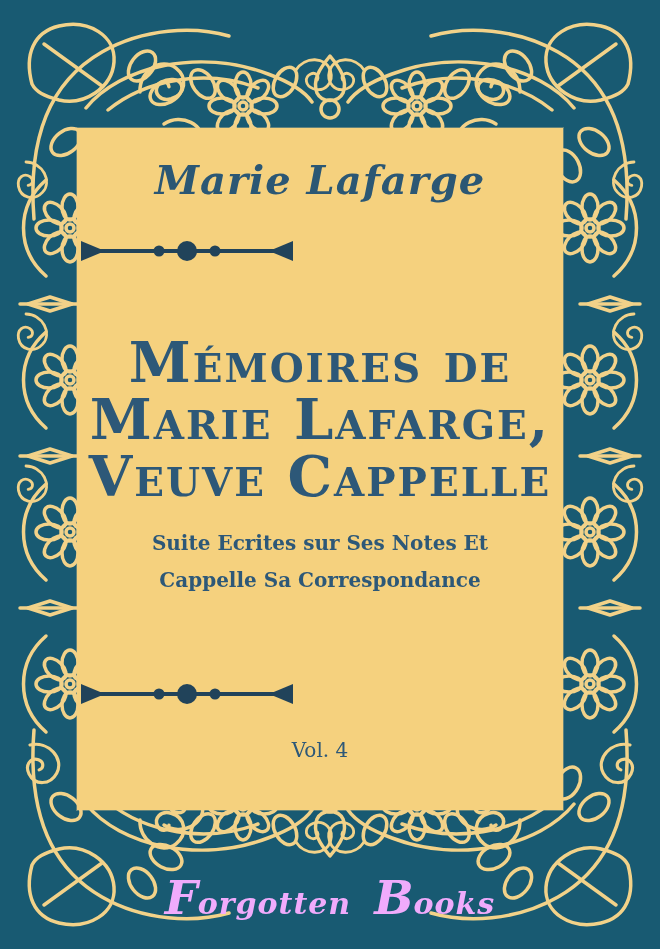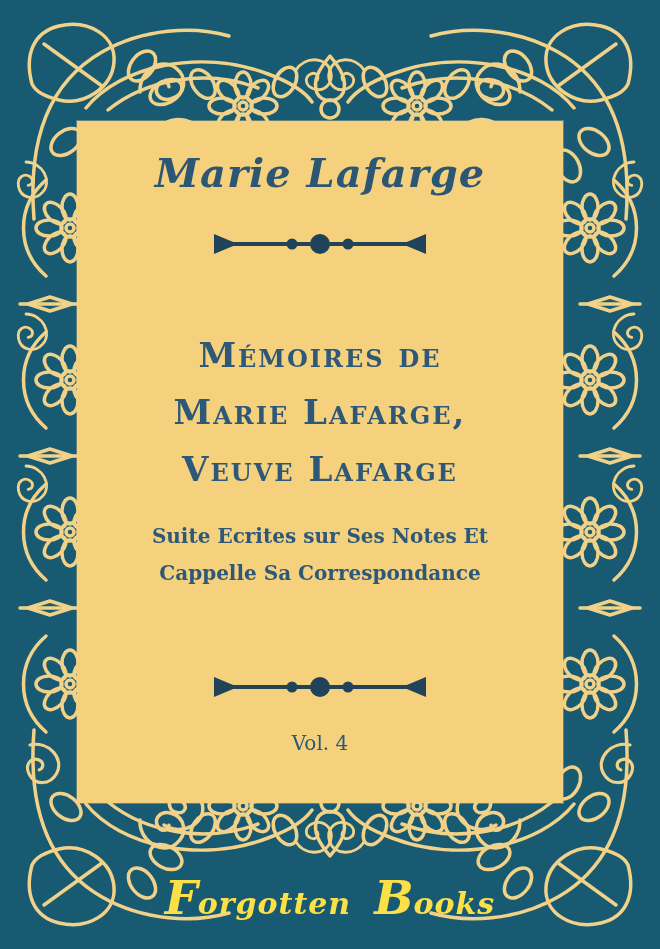--- a/index.html
+++ b/index.html
@@ -9,59 +9,59 @@
     width:660px;height:949px;
     background:#185a72;
     overflow:hidden;
     font-family:"DejaVu Serif","Liberation Serif",serif;
   }
   .border-art{
     position:absolute;left:0;top:0;width:660px;height:949px;
     display:block;
   }
   .panel{
-    position:absolute;left:77px;top:121px;width:486px;height:682px;
+    position:absolute;left:77px;top:128px;width:486px;height:682px;
     background:#f5d17e;
-    display:flex;flex-direction:column;align-items:center;
+    display:flex;flex-direction:column;
     text-align:center;
     box-shadow:0 0 0 1px rgba(240,210,140,.35);
   }
   .author{
     margin-top:26px;
     font-size:40px;line-height:52px;
     font-style:italic;font-weight:bold;
     color:#2b5774;
     letter-spacing:1px;
   }
   .divider{margin-top:32px;display:block;}
   .divider.second{margin-top:82px;}
   .title{
     margin:70px 0 0 0;padding:0;
-    font-size:34px;line-height:57px;
+    font-size:56px;line-height:57px;
     font-weight:bold;
     font-variant:small-caps;
     letter-spacing:2px;
     color:#2d5878;
   }
   .subtitle{
     margin-top:20px;
     font-size:20px;line-height:37px;
     font-weight:bold;
     color:#2d5878;
   }
   .volume{
     margin-top:22px;
     font-size:20px;line-height:42px;
     font-weight:normal;
     color:#2d5878;
   }
   .logo{
     position:absolute;left:0;top:872px;width:660px;
     text-align:center;
-    color:#fde047;
+    color:#f0abfc;
   }
   .logo-word{
     display:inline-block;
     font-family:"DejaVu Serif","Liberation Serif",serif;
     font-style:italic;font-weight:bold;
     font-size:30px;line-height:52px;
     letter-spacing:1px;
     margin:0 9px;
   }
   .logo-word::first-letter{
@@ -154,21 +154,21 @@
         <polygon points="216,3 192,13 216,23"></polygon>
         <circle cx="82" cy="13" r="5.5"></circle>
         <circle cx="110" cy="13" r="10"></circle>
         <circle cx="138" cy="13" r="5.5"></circle>
       </g>
     </svg>
 
     <h1 class="title">
       <div>Mémoires de</div>
       <div>Marie Lafarge,</div>
-      <div>Veuve Lafarge</div>
+      <div>Veuve Cappelle</div>
     </h1>
 
     <div class="subtitle">
       <div>Suite Ecrites sur Ses Notes Et</div>
       <div>Cappelle Sa Correspondance</div>
     </div>
 
     <svg class="divider second" width="220" height="26" viewBox="0 0 220 26" aria-hidden="true">
       <g fill="#21435a">
         <rect x="8" y="11" width="204" height="4"></rect>

